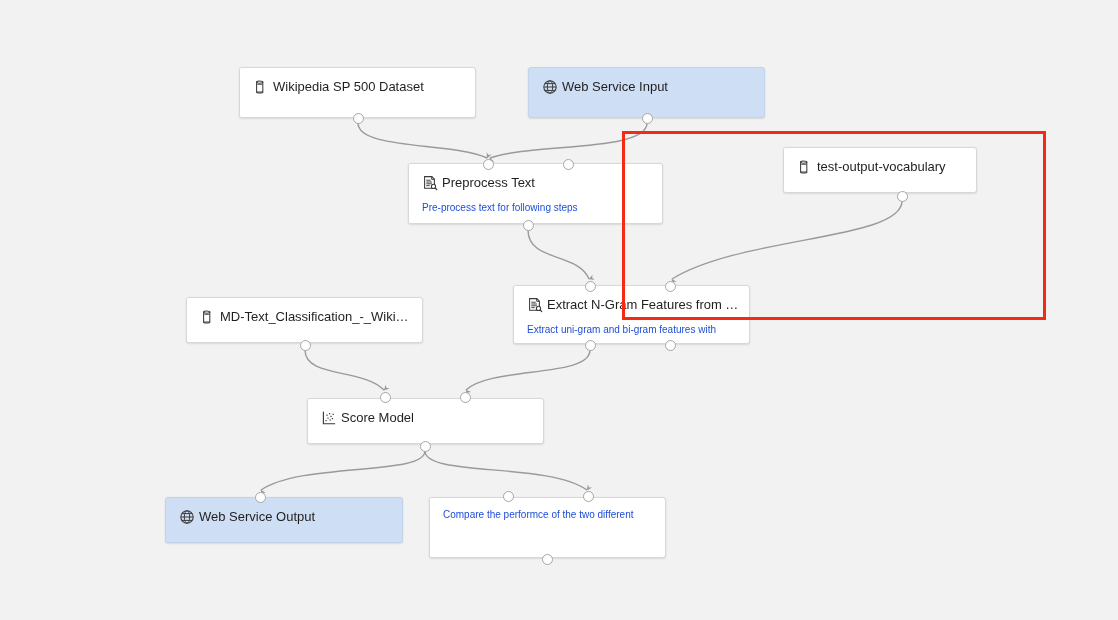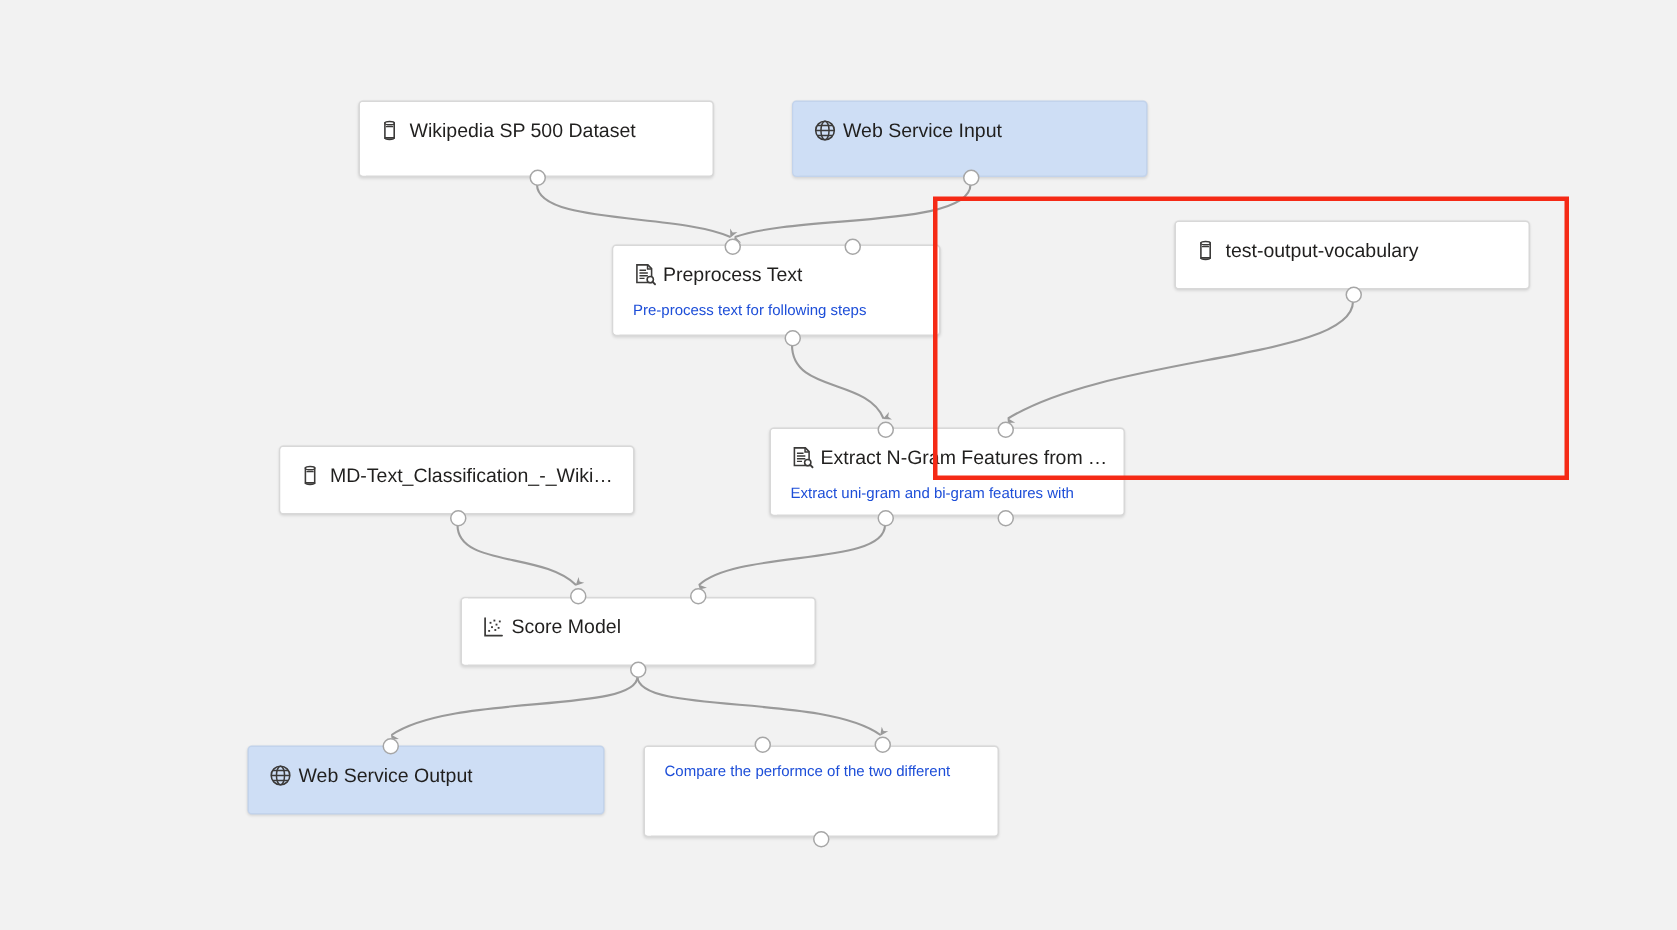--- a/index.html
+++ b/index.html
@@ -151,35 +151,35 @@
         <div class="accent"></div>
         <div class="node-head">
           <svg class="node-icon" viewBox="0 0 16 16">
             <circle cx="8" cy="8" r="6.2" fill="none" stroke="#3b3a39" stroke-width="1.05"></circle>
             <ellipse cx="8" cy="8" rx="2.7" ry="6.2" fill="none" stroke="#3b3a39" stroke-width="1.0"></ellipse>
             <path d="M1.8 8h12.4M2.9 4.6h10.2M2.9 11.4h10.2" stroke="#3b3a39" stroke-width="1.0"></path>
           </svg>
           <span class="node-title">Web Service Input</span>
         </div>
       </div>
-      <div class="node" style="left: 408px; top: 163px; width: 219px; height: 61px;">
+      <div class="node" style="left: 408px; top: 163px; width: 255px; height: 61px;">
         <div class="accent"></div>
         <div class="node-head">
           <svg class="node-icon" viewBox="0 0 16 16">
             <path d="M2.6 1.6h7.3l2.5 2.5v9.2H2.6z" fill="#fff" stroke="#3b3a39" stroke-width="1.05"></path>
             <path d="M9.7 1.7v2.6h2.6" fill="none" stroke="#3b3a39" stroke-width="1.0"></path>
             <path d="M4.3 5.2h4.4M4.3 7.0h5.6M4.3 8.8h5.6M4.3 10.6h3.4" stroke="#3b3a39" stroke-width="0.95"></path>
             <circle cx="11.5" cy="11.4" r="2.1" fill="#fff" stroke="#3b3a39" stroke-width="1.05"></circle>
             <path d="M13.1 12.9l1.6 1.6" stroke="#3b3a39" stroke-width="1.2" stroke-linecap="round"></path>
           </svg>
           <span class="node-title">Preprocess Text</span>
         </div>
         <div class="node-desc">Pre-process text for following steps</div>
       </div>
-      <div class="node" style="left: 783px; top: 147px; width: 237px; height: 46px;">
+      <div class="node" style="left: 783px; top: 147px; width: 194px; height: 46px;">
         <div class="accent"></div>
         <div class="node-head">
           <svg class="node-icon" viewBox="0 0 16 16">
             <path d="M3.6 3.1h6.2v9.8H3.6z" fill="none" stroke="#3b3a39" stroke-width="1.05"></path>
             <ellipse cx="6.7" cy="3.1" rx="3.1" ry="1.1" fill="#fff" stroke="#3b3a39" stroke-width="1.05"></ellipse>
             <path d="M3.6 12.9a3.1 1.1 0 0 0 6.2 0" fill="none" stroke="#3b3a39" stroke-width="1.05"></path>
             <path d="M4.3 5.4h4.8" stroke="#3b3a39" stroke-width="0.8"></path>
           </svg>
           <span class="node-title">test-output-vocabulary</span>
         </div>

